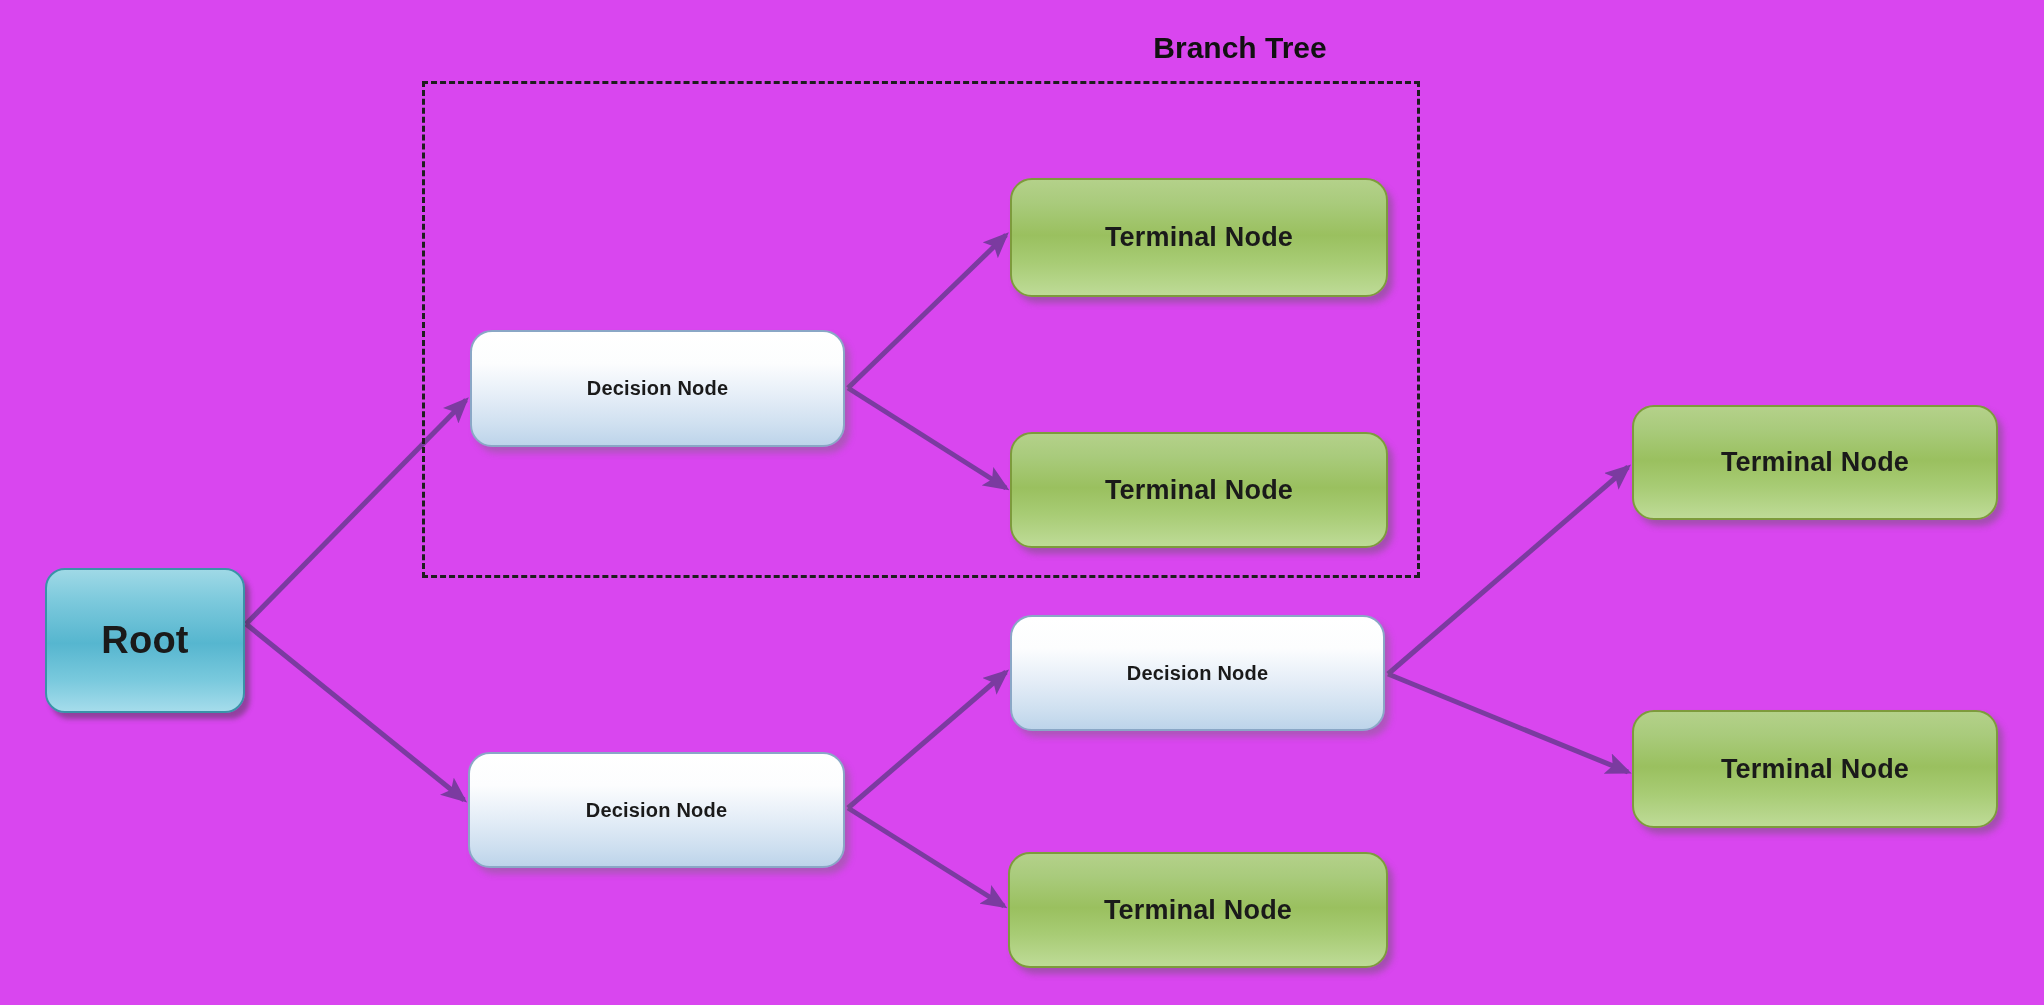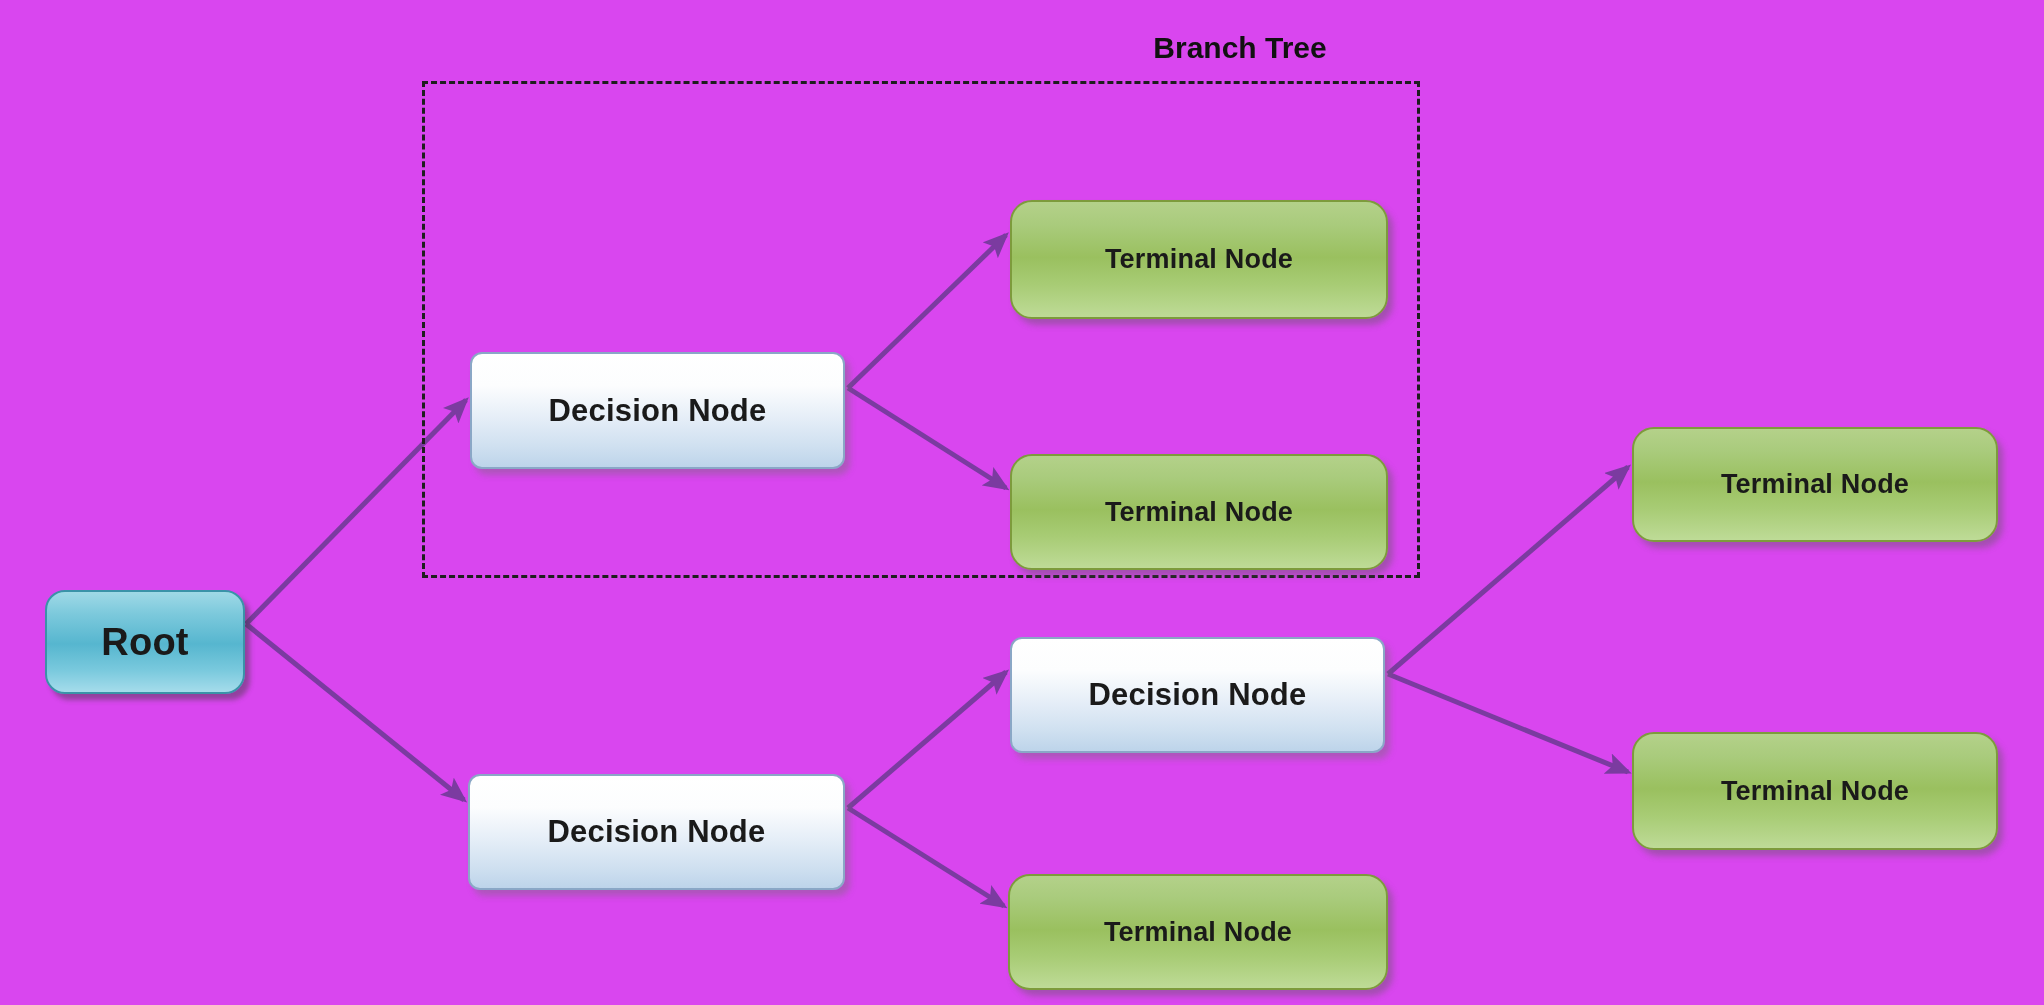--- a/index.html
+++ b/index.html
@@ -27,50 +27,49 @@
     position: absolute;
     display: flex;
     align-items: center;
     justify-content: center;
     box-sizing: border-box;
     text-align: center;
     color: #1a1a1a;
     font-weight: bold;
     letter-spacing: 0.2px;
     z-index: 3;
-    margin-top: 22px;
   }
   .node .label { display: block; width: 100%; }
 
   
   .node.root {
     border-radius: 20px;
     border: 2px solid #3a93a8;
     background: linear-gradient(to bottom,
         #9fd9e6 0%,
         #7cc9dc 22%,
         #56b6cf 52%,
         #79c9dd 78%,
         #a5dceb 100%);
     box-shadow: 5px 6px 5px rgba(60,60,60,0.45);
     font-size: 38px;
   }
 
   
   .node.decision {
-    border-radius: 12px;
+    border-radius: 22px;
     border: 2px solid #8aa7c6;
     background: linear-gradient(to bottom,
         #ffffff 0%,
         #fcfdfe 28%,
         #e4edf7 58%,
         #cfe0f0 82%,
         #bdd4ea 100%);
     box-shadow: 5px 6px 6px rgba(110,110,110,0.40);
-    font-size: 31px;
+    font-size: 20px;
   }
 
   
   .node.terminal {
     border-radius: 22px;
     border: 2px solid #7d9b3c;
     background: linear-gradient(to bottom,
         #b4d18a 0%,
         #a9cb7c 20%,
         #9ac05f 48%,
@@ -117,21 +116,21 @@
         <line x1="848" y1="388" x2="1006" y2="235" stroke="#7b3ba0" stroke-width="5" marker-end="url(#arrowhead)"></line>
         <line x1="848" y1="388" x2="1006" y2="488" stroke="#7b3ba0" stroke-width="5" marker-end="url(#arrowhead)"></line>
         <line x1="848" y1="808" x2="1006" y2="672" stroke="#7b3ba0" stroke-width="5" marker-end="url(#arrowhead)"></line>
         <line x1="848" y1="808" x2="1004" y2="906" stroke="#7b3ba0" stroke-width="5" marker-end="url(#arrowhead)"></line>
         <line x1="1388" y1="674" x2="1628" y2="467" stroke="#7b3ba0" stroke-width="5" marker-end="url(#arrowhead)"></line>
         <line x1="1388" y1="674" x2="1628" y2="772" stroke="#7b3ba0" stroke-width="5" marker-end="url(#arrowhead)"></line>
       </g>
   </svg>
 
   <div id="node-layer">
-      <div class="node root" style="left: 45px; top: 568px; width: 200px; height: 104px;">
+      <div class="node root" style="left: 45px; top: 568px; width: 200px; height: 145px;">
         <span class="label">Root</span>
       </div>
       <div class="node decision" style="left: 470px; top: 330px; width: 375px; height: 117px;">
         <span class="label">Decision Node</span>
       </div>
       <div class="node decision" style="left: 468px; top: 752px; width: 377px; height: 116px;">
         <span class="label">Decision Node</span>
       </div>
       <div class="node decision" style="left: 1010px; top: 615px; width: 375px; height: 116px;">
         <span class="label">Decision Node</span>

